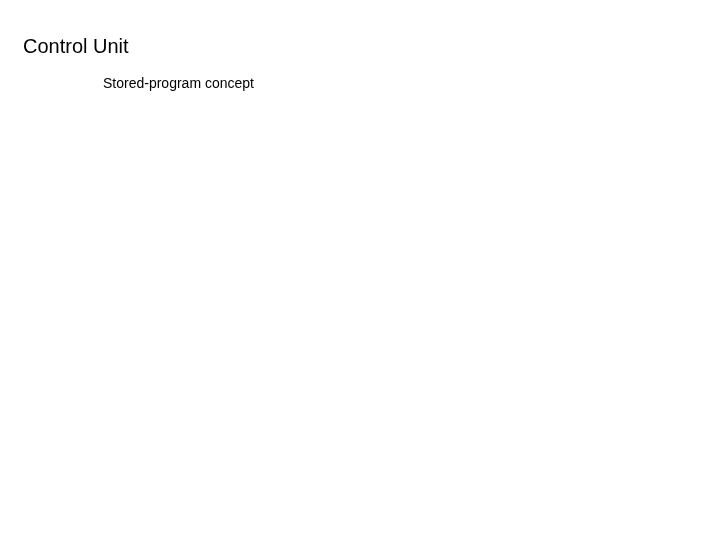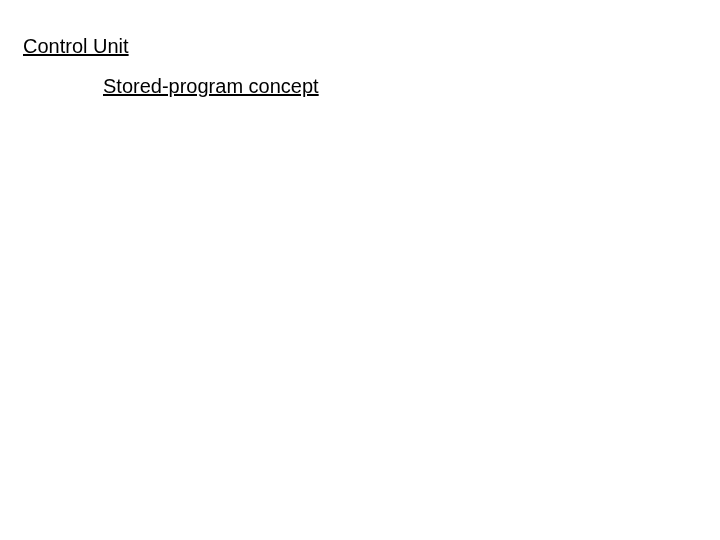--- a/index.html
+++ b/index.html
@@ -1,40 +1,39 @@
 <!DOCTYPE html>
 <html><head>
   <meta charset="utf-8">
   <style>
     * {
       margin: 1px;
       padding: 0;
       box-sizing: border-box;
-      text-decoration: underline;
     }
     body {
       width: 720px;
       height: 540px;
       background: #ffffff;
       font-family: Arial, Helvetica, sans-serif;
       position: relative;
     }
     .heading {
       position: absolute;
       top: 32px;
       left: 20px;
       font-size: 20px;
       color: #000000;
       font-weight: normal;
     }
     .subheading {
       position: absolute;
       top: 72px;
       left: 100px;
-      font-size: 20px;
+      font-size: 14px;
       color: #000000;
       font-weight: normal;
     }
   </style>
 </head>
 <body>
 
 <div class="heading">Control Unit</div>
 
 <div class="subheading">Stored-program concept</div>

